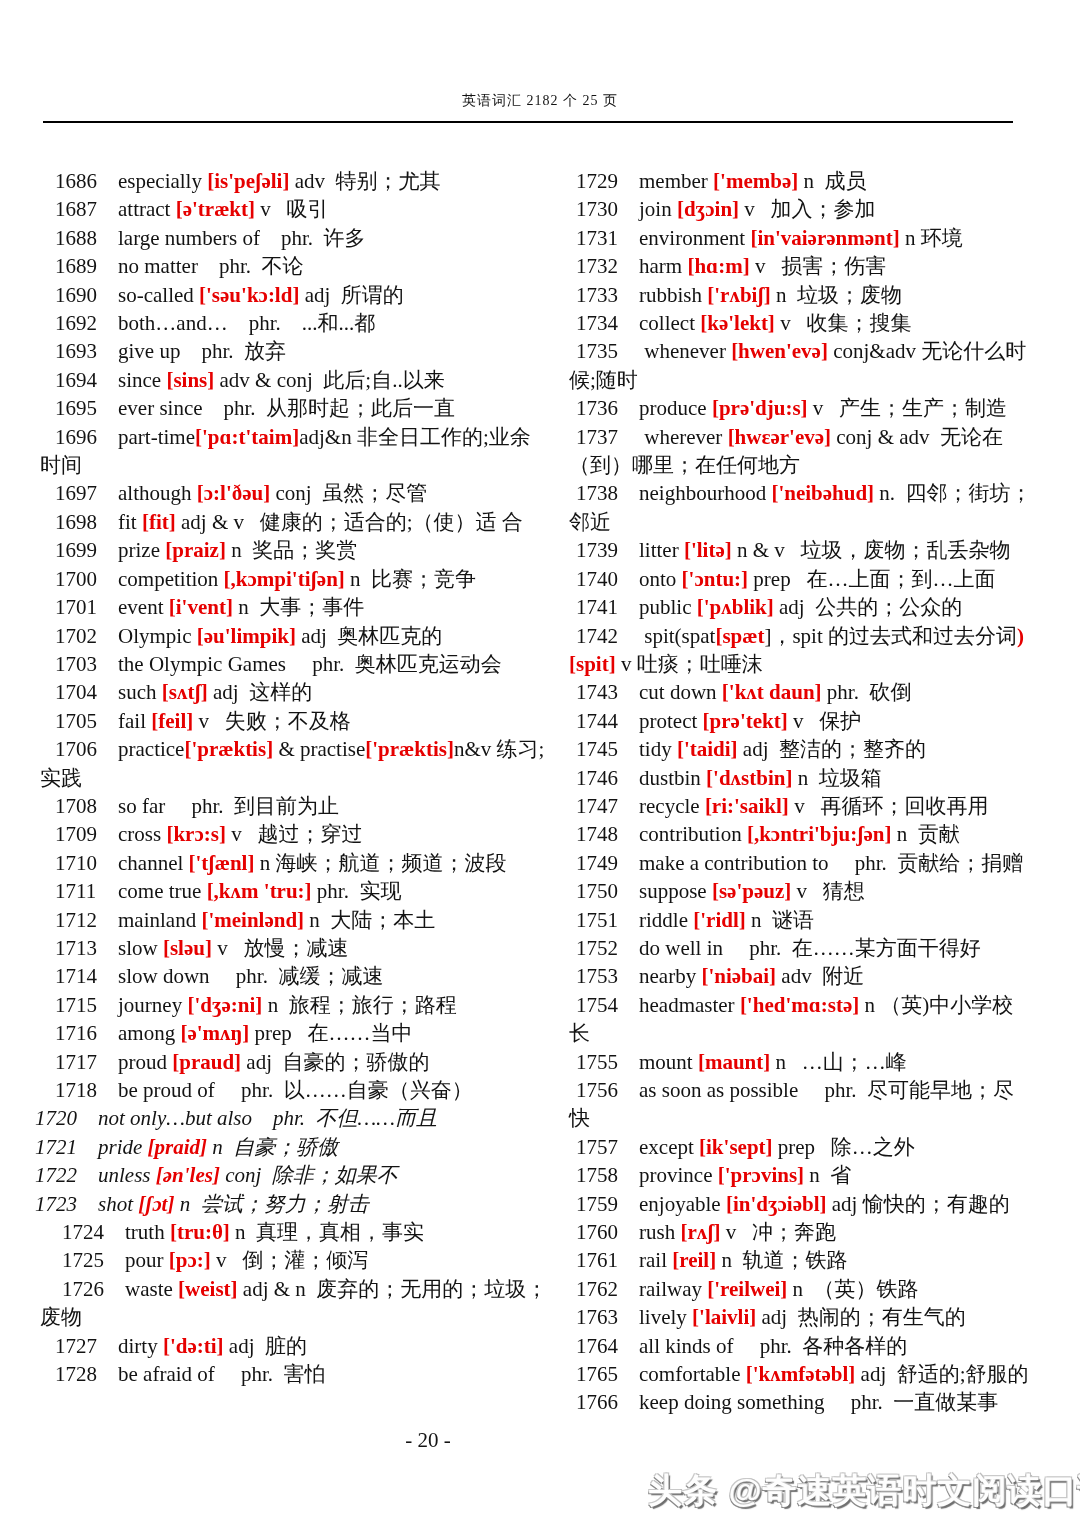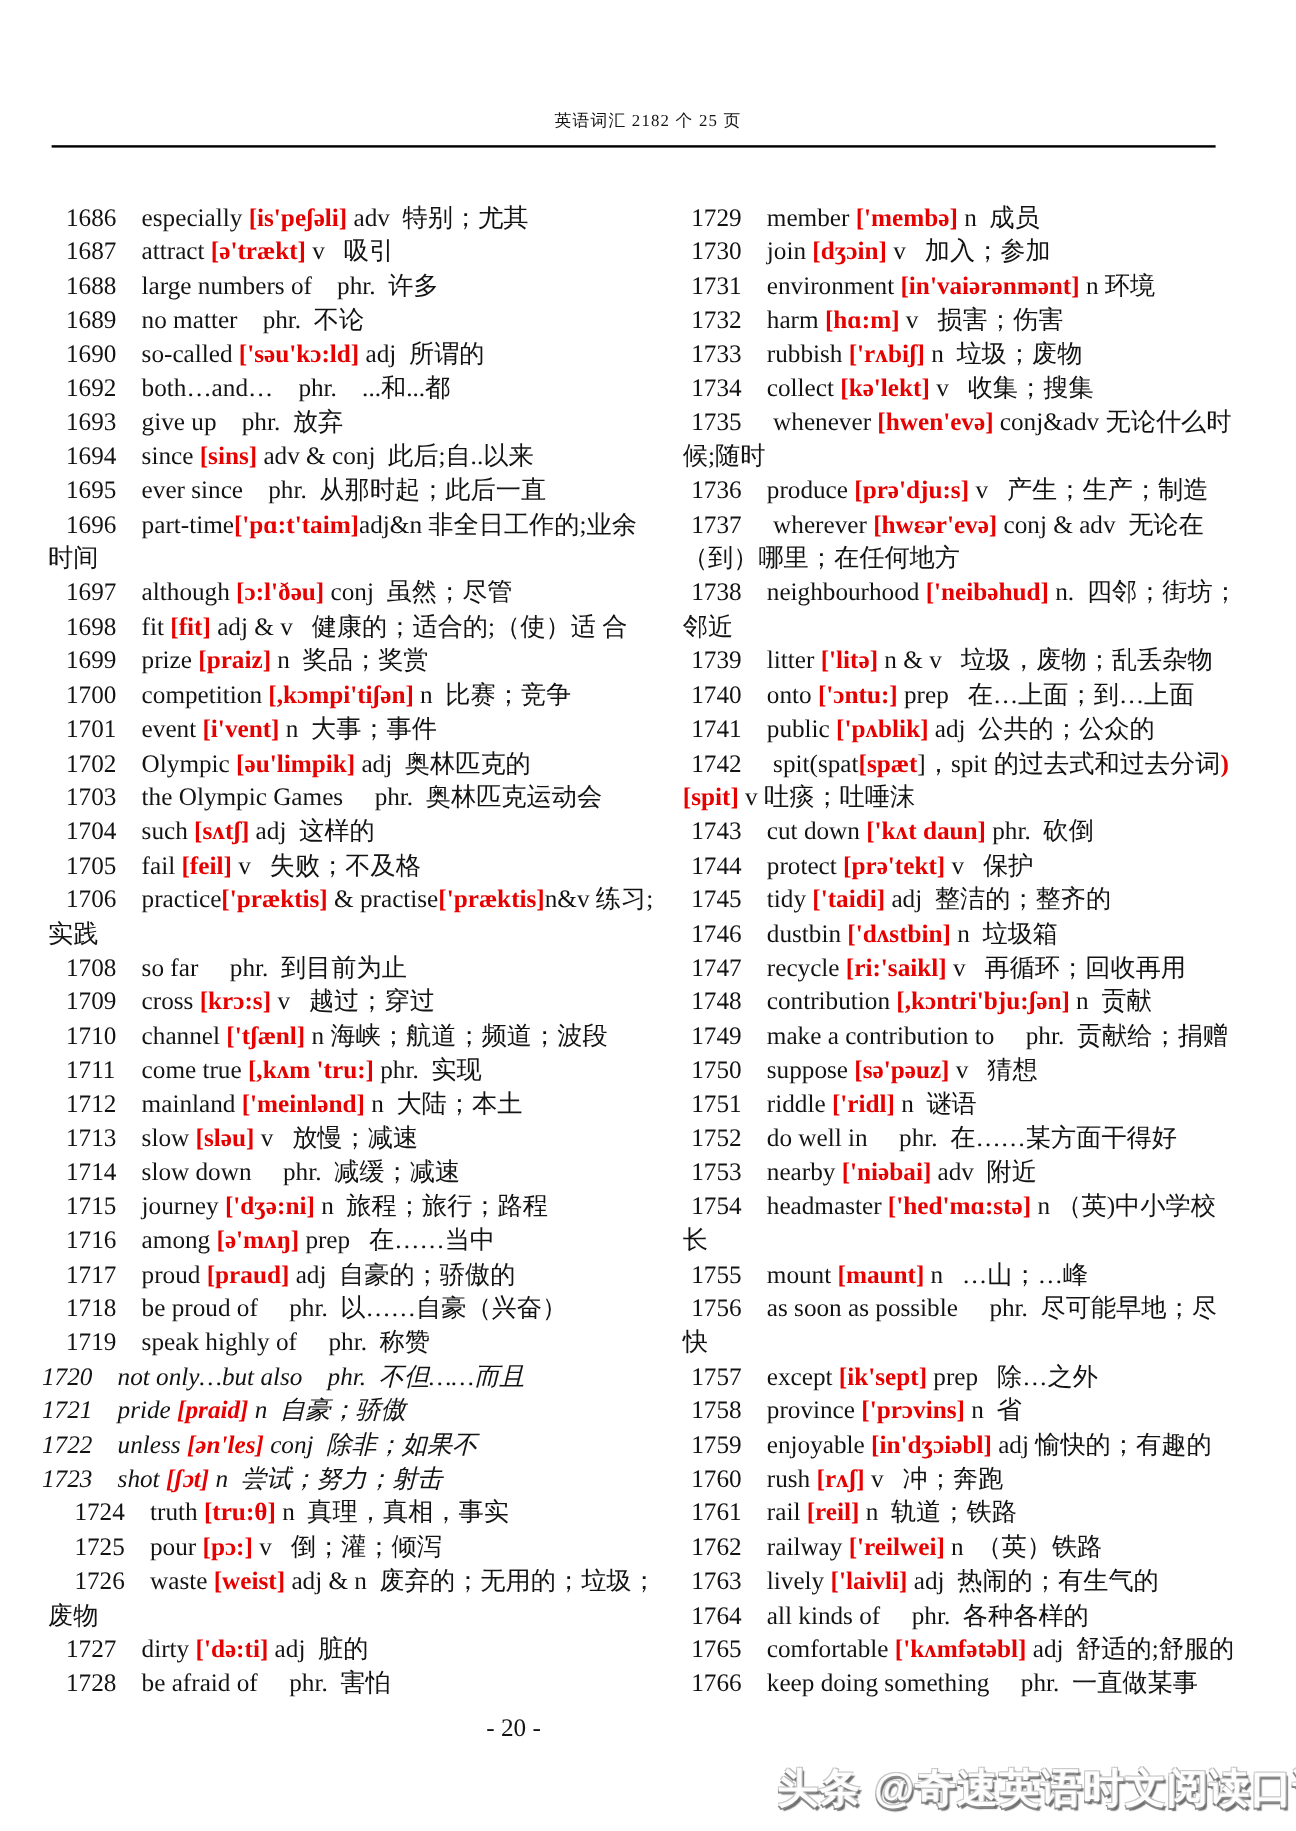--- a/index.html
+++ b/index.html
@@ -73,21 +73,20 @@
       <div class="entry normal"><span class="num">1709</span><span class="txt">cross </span><span class="phon">[krɔ:s]</span><span class="txt"> v   越过；穿过</span></div>
       <div class="entry normal"><span class="num">1710</span><span class="txt">channel </span><span class="phon">['tʃænl]</span><span class="txt"> n 海峡；航道；频道；波段</span></div>
       <div class="entry normal"><span class="num">1711</span><span class="txt">come true </span><span class="phon">[,kʌm 'tru:]</span><span class="txt"> phr.  实现</span></div>
       <div class="entry normal"><span class="num">1712</span><span class="txt">mainland </span><span class="phon">['meinlənd]</span><span class="txt"> n  大陆；本土</span></div>
       <div class="entry normal"><span class="num">1713</span><span class="txt">slow </span><span class="phon">[sləu]</span><span class="txt"> v   放慢；减速</span></div>
       <div class="entry normal"><span class="num">1714</span><span class="txt">slow down     phr.  减缓；减速</span></div>
       <div class="entry normal"><span class="num">1715</span><span class="txt">journey </span><span class="phon">['dʒə:ni]</span><span class="txt"> n  旅程；旅行；路程</span></div>
       <div class="entry normal"><span class="num">1716</span><span class="txt">among </span><span class="phon">[ə'mʌŋ]</span><span class="txt"> prep   在……当中</span></div>
       <div class="entry normal"><span class="num">1717</span><span class="txt">proud </span><span class="phon">[praud]</span><span class="txt"> adj  自豪的；骄傲的</span></div>
       <div class="entry normal"><span class="num">1718</span><span class="txt">be proud of     phr.  以……自豪（兴奋）</span></div>
-      <div class="entry normal"><span class="num">1719</span><span class="txt">speak highly of     phr.  称赞</span></div>
       <div class="entry flush"><span class="num">1720</span><span class="txt">not only…but also    phr.  不但……而且</span></div>
       <div class="entry flush"><span class="num">1721</span><span class="txt">pride </span><span class="phon">[praid]</span><span class="txt"> n  自豪；骄傲</span></div>
       <div class="entry flush"><span class="num">1722</span><span class="txt">unless </span><span class="phon">[ən'les]</span><span class="txt"> conj  除非；如果不</span></div>
       <div class="entry flush"><span class="num">1723</span><span class="txt">shot </span><span class="phon">[ʃɔt]</span><span class="txt"> n  尝试；努力；射击</span></div>
       <div class="entry deep"><span class="num">1724</span><span class="txt">truth </span><span class="phon">[tru:θ]</span><span class="txt"> n  真理，真相，事实</span></div>
       <div class="entry deep"><span class="num">1725</span><span class="txt">pour </span><span class="phon">[pɔ:]</span><span class="txt"> v   倒；灌；倾泻</span></div>
       <div class="entry deep"><span class="num">1726</span><span class="txt">waste </span><span class="phon">[weist]</span><span class="txt"> adj &amp; n  废弃的；无用的；垃圾；废物</span></div>
       <div class="entry normal"><span class="num">1727</span><span class="txt">dirty </span><span class="phon">['də:ti]</span><span class="txt"> adj  脏的</span></div>
       <div class="entry normal"><span class="num">1728</span><span class="txt">be afraid of     phr.  害怕</span></div>
     </div>

